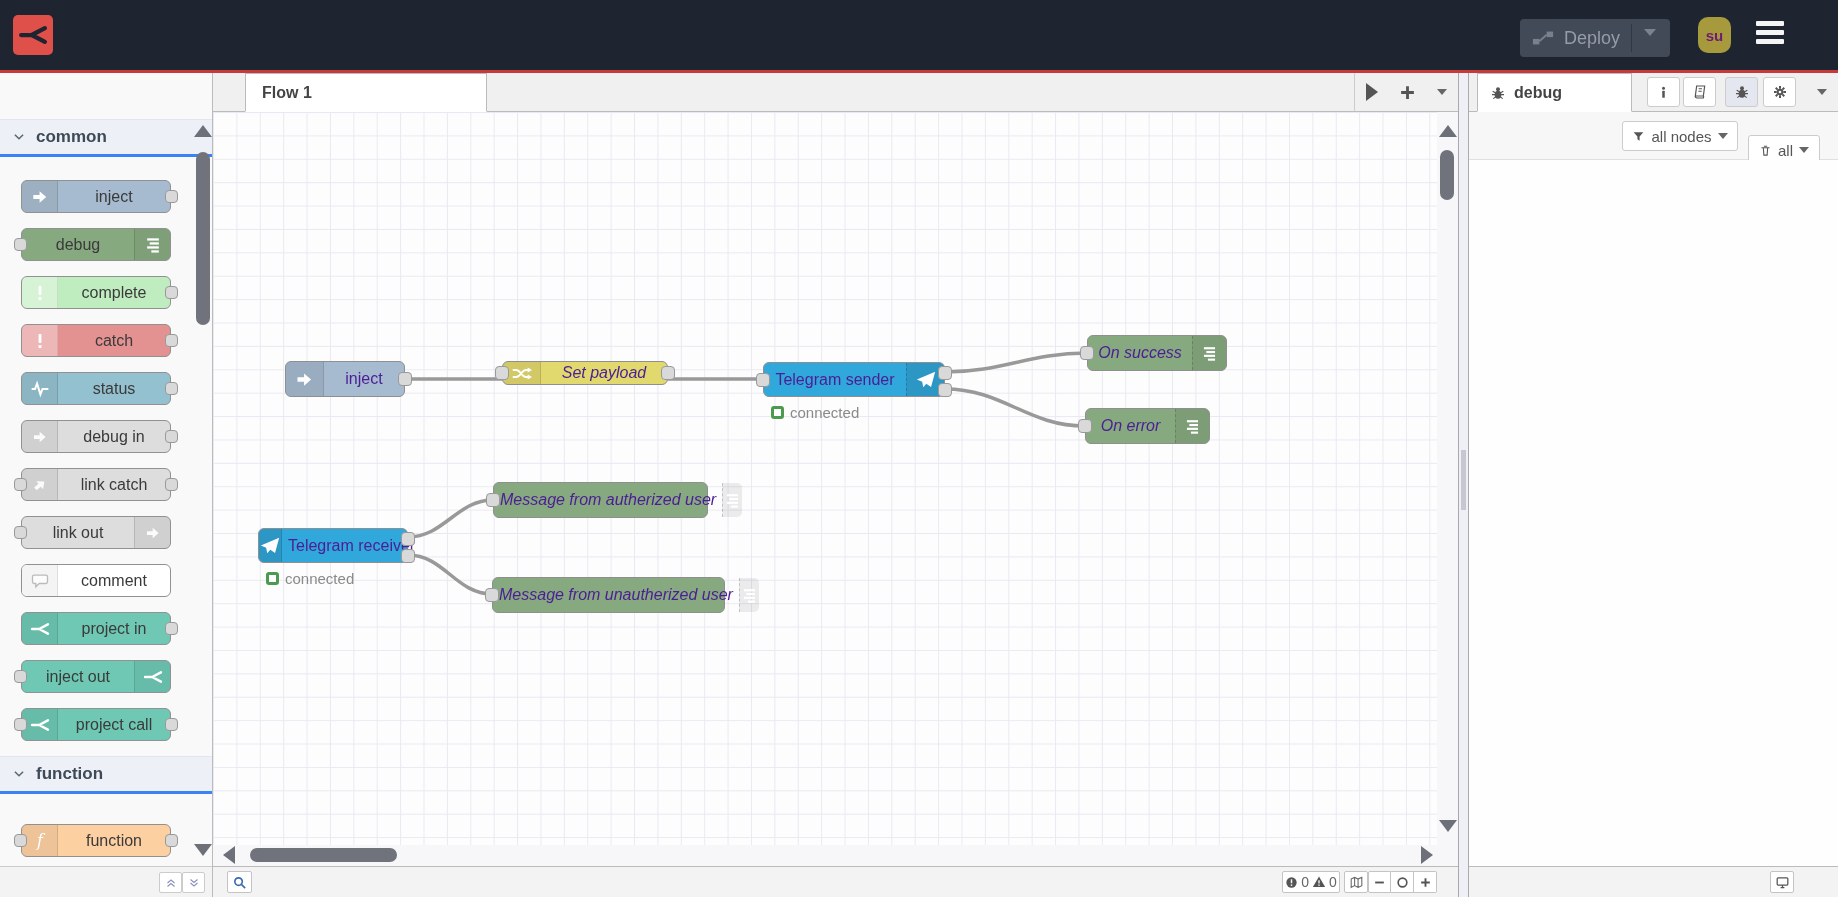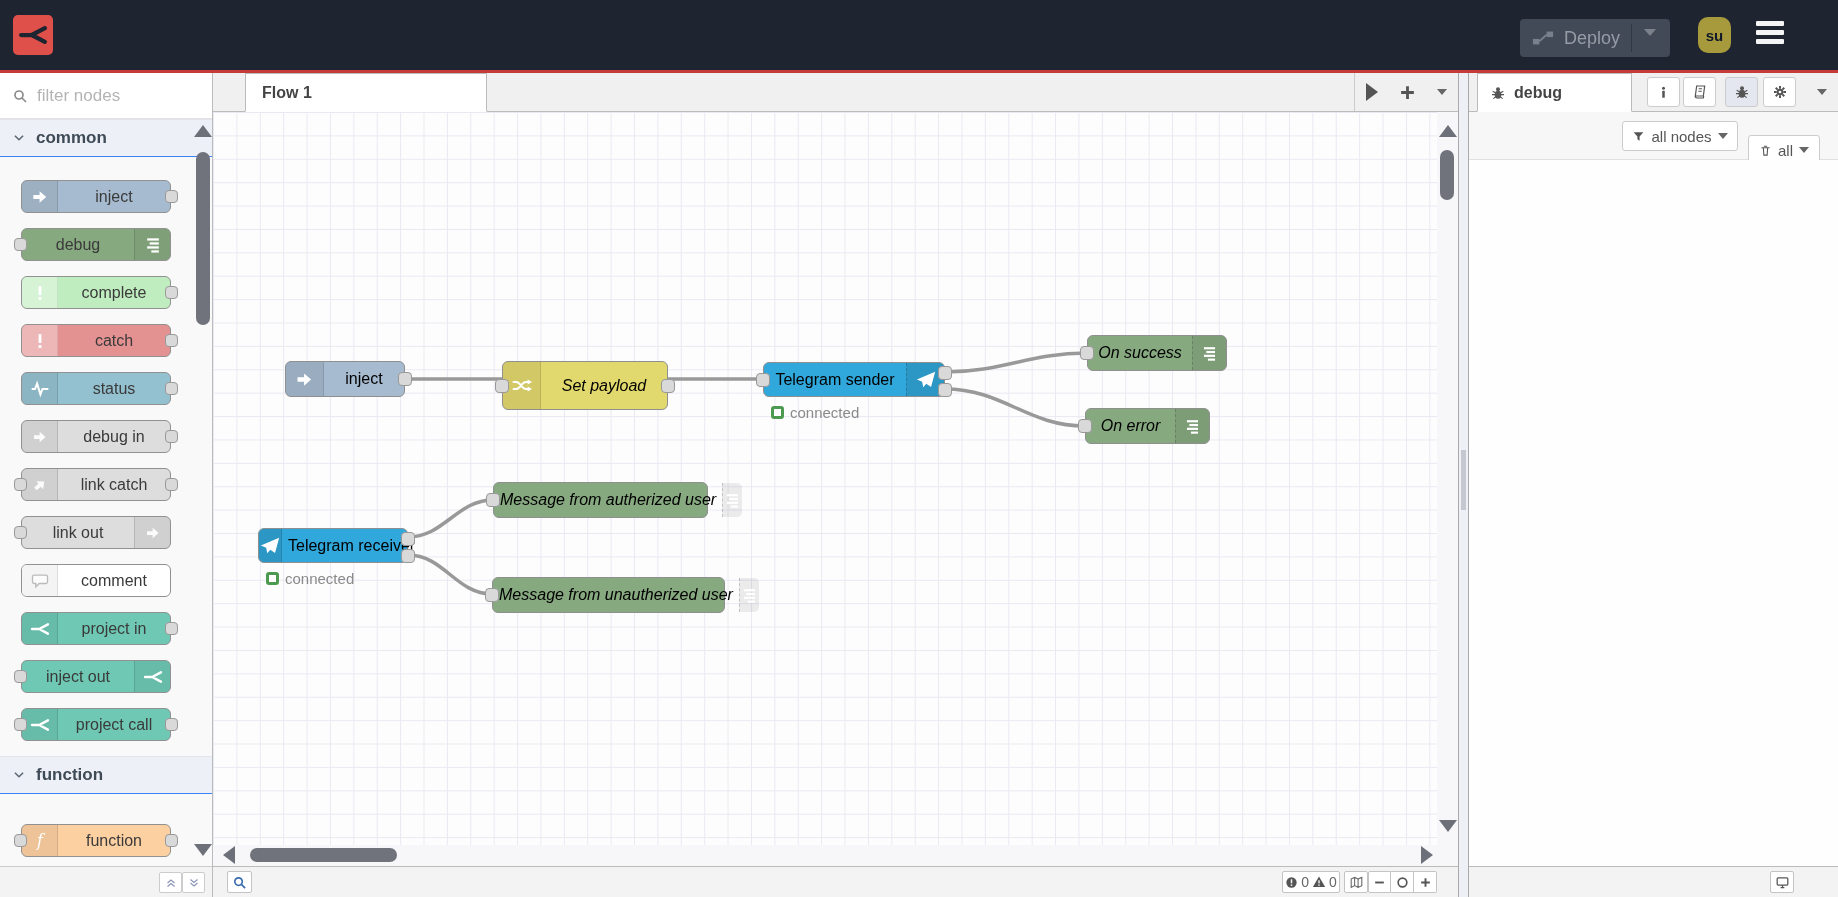--- a/index.html
+++ b/index.html
@@ -15,33 +15,33 @@
     display:flex; align-items:center; justify-content:center; flex:0 0 auto; }
   .app-title { color:#eceff1; font-size:20px; margin-left:15px; letter-spacing:.3px; }
   .deploy-btn { position:absolute; left:1520px; top:19px; width:150px; height:38px;
     background:#424a57; border-radius:4px; display:flex; align-items:center; }
   .deploy-btn .dlabel { color:#959ca6; font-size:18px; margin-left:10px; }
   .deploy-sep { position:absolute; right:38px; top:5px; bottom:5px; width:1px; background:#303844; }
   .deploy-caret { position:absolute; right:14px; top:17px; }
   .caret { width:0; height:0; border-left:6px solid transparent; border-right:6px solid transparent; border-top:7px solid #7b828c; }
   .caret.small { border-left-width:5px; border-right-width:5px; border-top-width:6px; border-top-color:#666; }
   .avatar { position:absolute; left:1698px; top:17px; width:33px; height:36px; border-radius:10px;
-    background:#a79a3c; color:#0f172a; font-size:15px; font-weight:bold; display:flex; align-items:center; justify-content:center; }
+    background:#a79a3c; color:#701a75; font-size:15px; font-weight:bold; display:flex; align-items:center; justify-content:center; }
   .menu-btn { position:absolute; left:1756px; top:21px; width:28px; height:28px; cursor:pointer; }
   .menu-btn span { display:block; width:28px; height:5px; background:#f5f5f5; margin-bottom:4px; border-radius:1px; }
   
   .palette { position:absolute; left:0; top:73px; width:213px; height:824px;
     background:#f9f9f9; border-right:1px solid #bbb; }
   .palette-search { position:absolute; left:0; top:0; width:212px; height:46px; background:#fff;
     border-bottom:1px solid #e2e2e2; display:flex; align-items:center; padding-left:12px; }
   .palette-search input { border:none; outline:none; font-size:17px; color:#555; width:150px; margin-left:7px;
     font-family:"Liberation Sans",sans-serif; background:transparent; }
   .palette-search input::placeholder { color:#b4b4b4; }
   .palette-body { position:absolute; left:0; top:46px; bottom:31px; width:212px; overflow:hidden; }
-  .cat { height:38px; background:#eef0f8; border-bottom:1px solid #3b82f6; border-top:1px solid #e2e4ee;
+  .cat { height:38px; background:#eef0f8; border-bottom:3px solid #3b82f6; border-top:1px solid #e2e4ee;
     display:flex; align-items:center; padding-left:12px; }
   .cat .cat-label { font-size:17px; font-weight:bold; color:#3e4a55; margin-left:10px; }
   .pitems { padding:23px 0 0 21px; }
   .pn { position:relative; width:150px; height:33px; margin-bottom:15px; border:1px solid #919191;
     border-radius:6px; display:flex; align-items:stretch; font-size:16px; color:#3a3a3a; cursor:move; }
   .pn-label { flex:1; display:flex; align-items:center; justify-content:center; }
   .pn-icon { width:36px; display:flex; align-items:center; justify-content:center;
     background:rgba(0,0,0,0.06); border-right:1px solid rgba(0,0,0,0.12); border-radius:5px 0 0 5px; }
   .pn-icon.right { border-right:none; border-left:1px solid rgba(0,0,0,0.12); border-radius:0 5px 5px 0; }
   .pn-icon.light { background:rgba(255,255,255,0.35); border-color:rgba(0,0,0,0.08); }
@@ -71,21 +71,21 @@
     display:flex; align-items:center; justify-content:space-around; }
   .canvas { position:absolute; left:213px; top:112px; width:1245px; height:733px; background:#f8f8fa; z-index:0; overflow:hidden; }
   .grid { position:absolute; left:0; top:0; width:1224px; height:733px; background-color:#fdfdfd;
     background-image: linear-gradient(to right, #e9e9f3 1px, transparent 1px),
                       linear-gradient(to bottom, #e9e9f3 1px, transparent 1px);
     background-size:23.4px 23.4px; }
   .wires { position:absolute; left:0; top:0; pointer-events:none; }
   .vscroll { position:absolute; left:1224px; top:0; width:21px; height:733px; background:#f7f7fa; }
   
   .cn { position:absolute; border:1px solid #8f8f8f; border-radius:6px; display:flex; align-items:stretch;
-    font-size:16px; color:#000000; cursor:move; }
+    font-size:16px; color:#4c1d95; cursor:move; }
   .cn-label { flex:1; display:flex; align-items:center; justify-content:center; white-space:nowrap; padding:0 6px; }
   .cn-label.it { font-style:italic; }
   .cn-icon { width:38px; display:flex; align-items:center; justify-content:center;
     background:rgba(0,0,0,0.07); border-right:1px solid rgba(0,0,0,0.12); border-radius:5px 0 0 5px; }
   .cn-icon.right { border-right:none; border-left:1px dashed rgba(0,0,0,0.18); border-radius:0 5px 5px 0; }
   .p { position:absolute; width:14px; height:14px; background:#d9d9d9; border:1px solid #999; border-radius:4px; }
   .p.in { left:-8px; top:50%; margin-top:-7px; }
   .p.out { right:-8px; top:50%; margin-top:-7px; }
   .p.o1 { right:-8px; top:3px; }
   .p.o2 { right:-8px; top:20px; }
@@ -151,27 +151,20 @@
   </div>
   <div class="avatar">su</div>
   <div class="menu-btn">
     <span></span>
       <span></span>
       <span></span>
   </div>
 </div>
 
 <div class="palette">
-  <div class="palette-search">
-    <svg width="16" height="16" viewBox="0 0 24 24">
-      <circle cx="10.5" cy="10.5" r="6" stroke="#8a8a8a" stroke-width="2.5" fill="none"></circle>
-      <path d="M15 15 L21 21" stroke="#8a8a8a" stroke-width="2.5"></path>
-    </svg>
-    <input type="text" placeholder="filter nodes" style="">
-  </div>
 
   <div class="palette-body">
     <div class="cat">
       <svg width="14" height="14" viewBox="0 0 24 24">
         <path d="M5 8 l7 7 7-7" stroke="#5a6670" stroke-width="2.6" fill="none"></path>
       </svg>
       <span class="cat-label">common</span>
     </div>
     <div class="pitems">
 
@@ -373,21 +366,21 @@
       </span>
     <span class="cn-icon">
       <svg width="21" height="21" viewBox="0 0 24 24">
           <path d="M4 9.5 h7.5 V5 l8 7 -8 7 v-4.5 H4 z" fill="#fff"></path>
         </svg>
     </span>
     <span class="cn-label">inject</span>
     <span class="p out"></span>
   </div>
 
-  <div class="cn" style="left:289px; top:249px; width:166px; height:49px; background:#e2d96e;">
+  <div class="cn" style="left:289px; top:249px; width:166px; height:24px; background:#e2d96e;">
     <span class="cn-icon">
       <svg width="21" height="21" viewBox="0 0 24 24">
         <path d="M2 8 h4 c5 0 6 8 11 8 h3 M2 16 h4 c5 0 6-8 11-8 h3" stroke="#fff" stroke-width="2.3" fill="none"></path>
         <path d="M19 5.2 L24 8 19 10.8 z M19 13.2 L24 16 19 18.8 z" fill="#fff"></path>
       </svg>
     </span>
     <span class="cn-label it">Set payload</span>
     <span class="p in"></span>
     <span class="p out"></span>
   </div>

